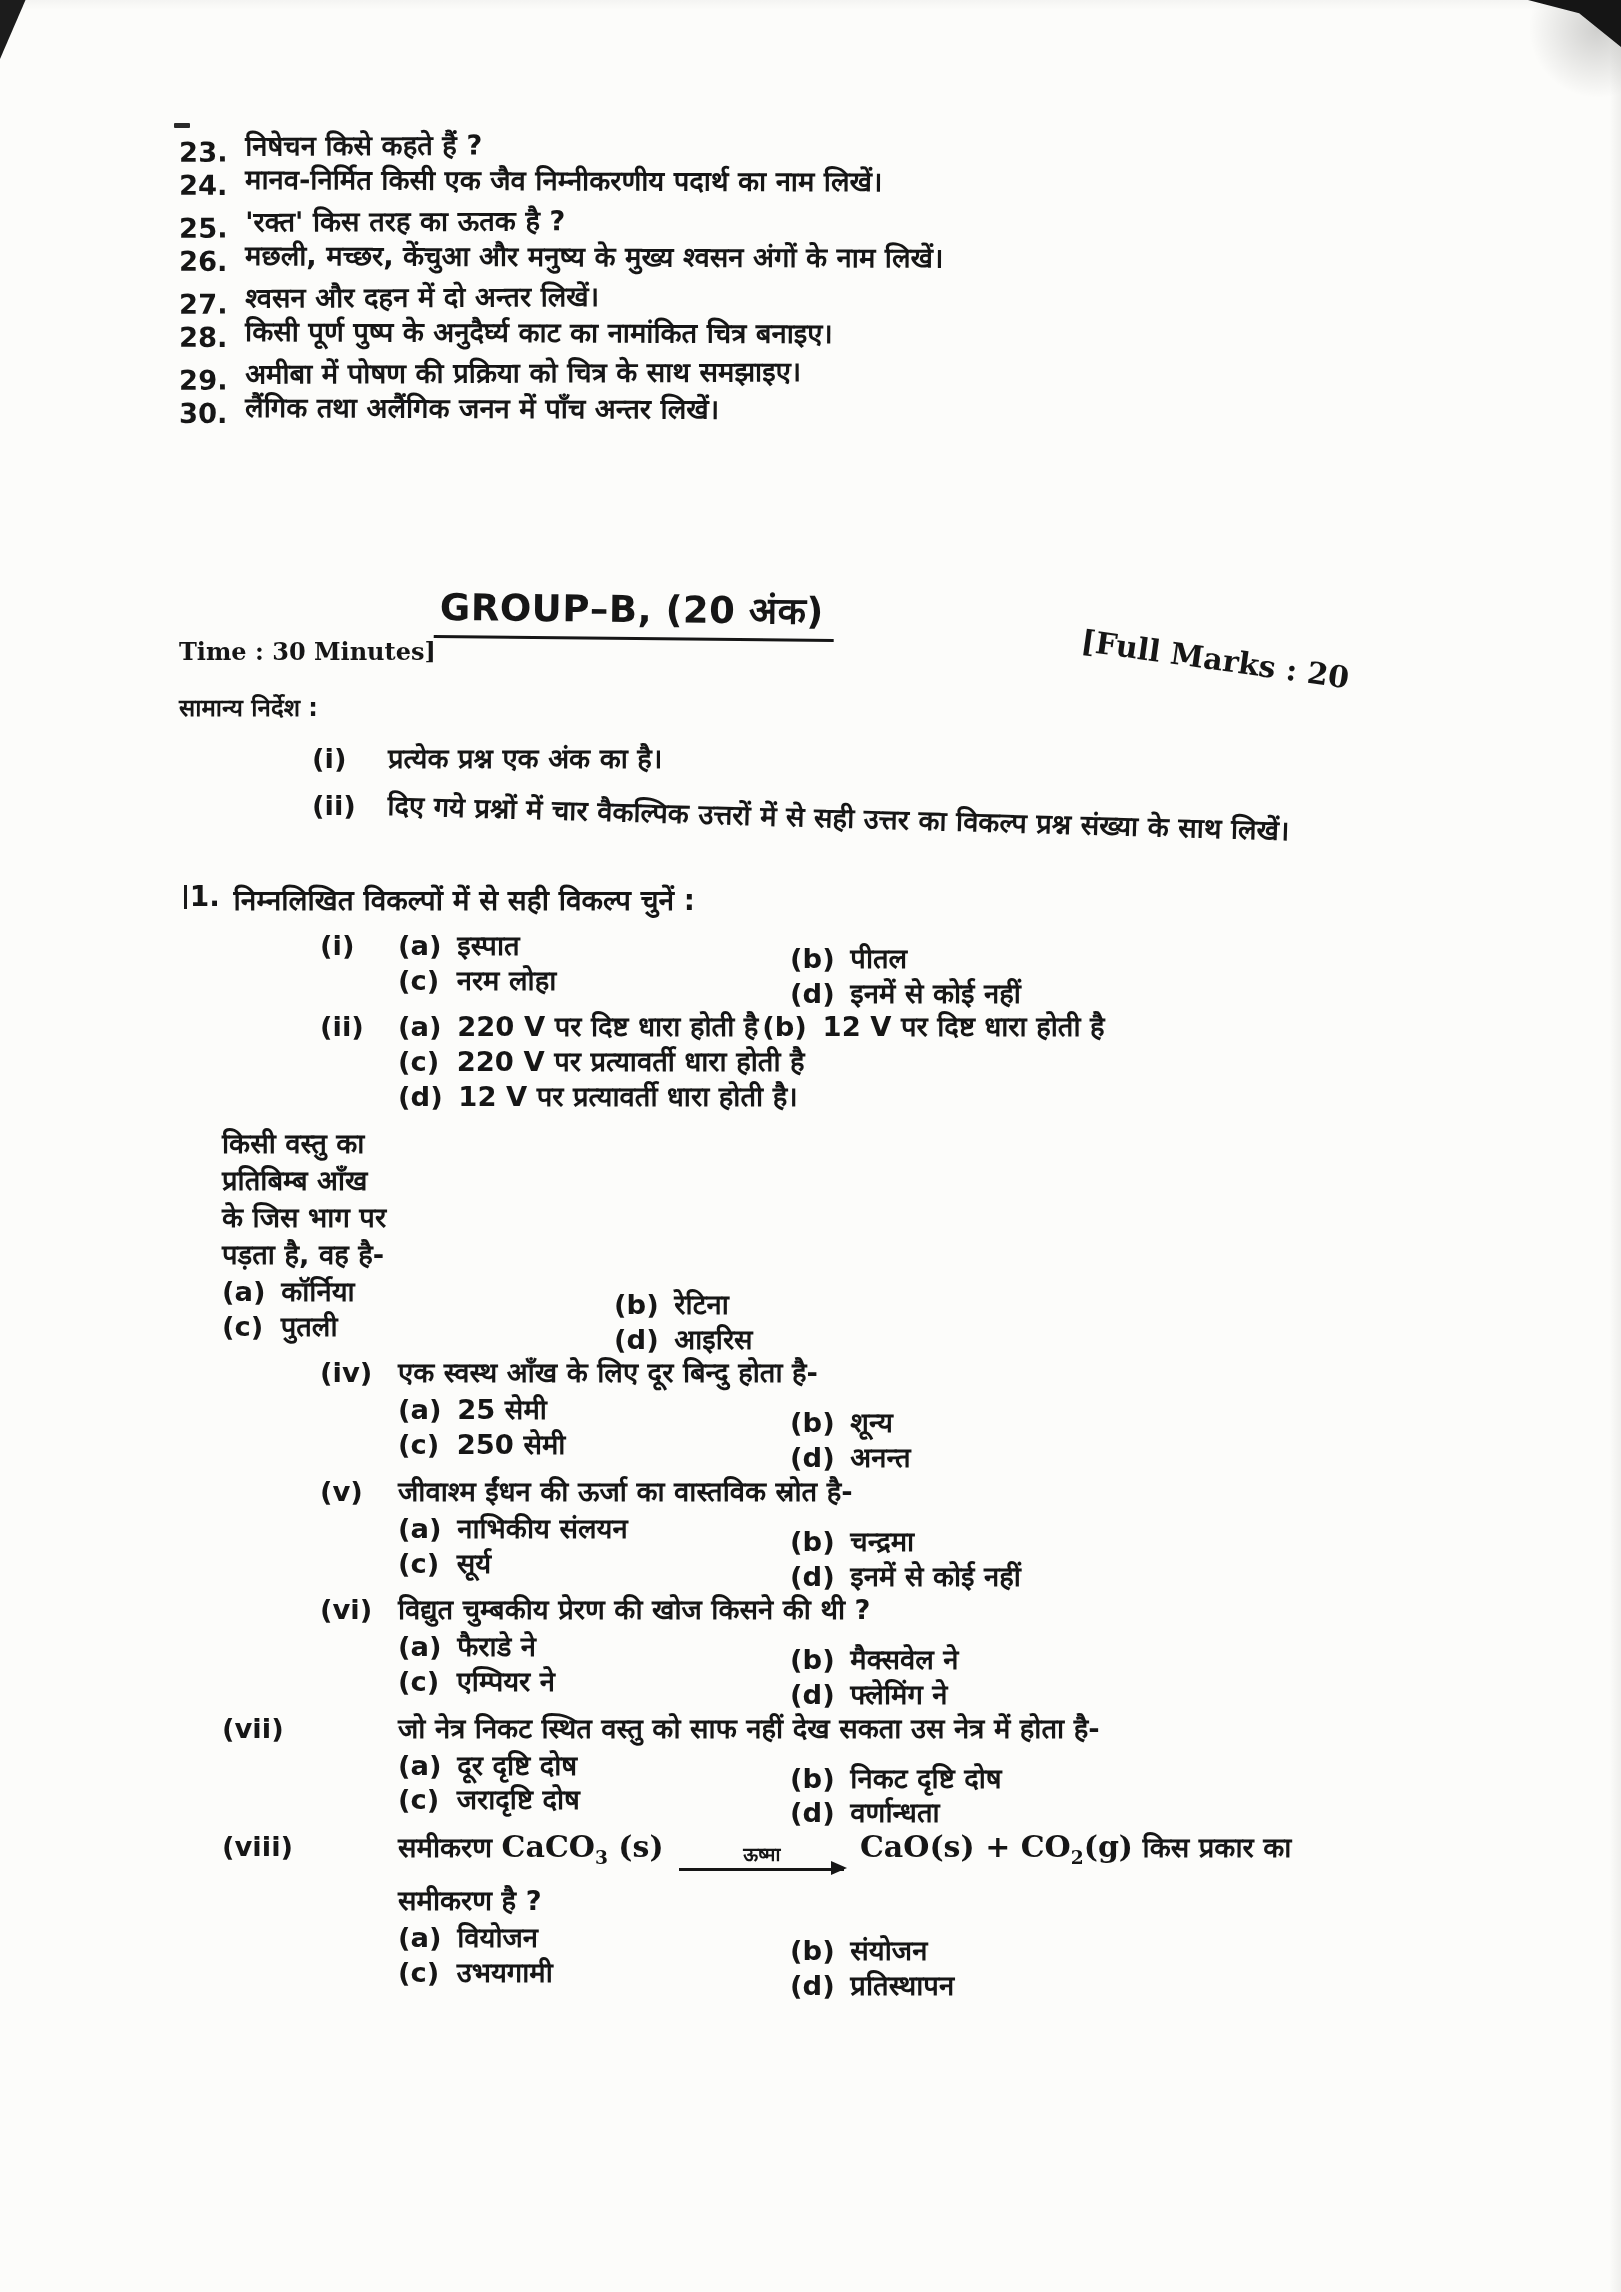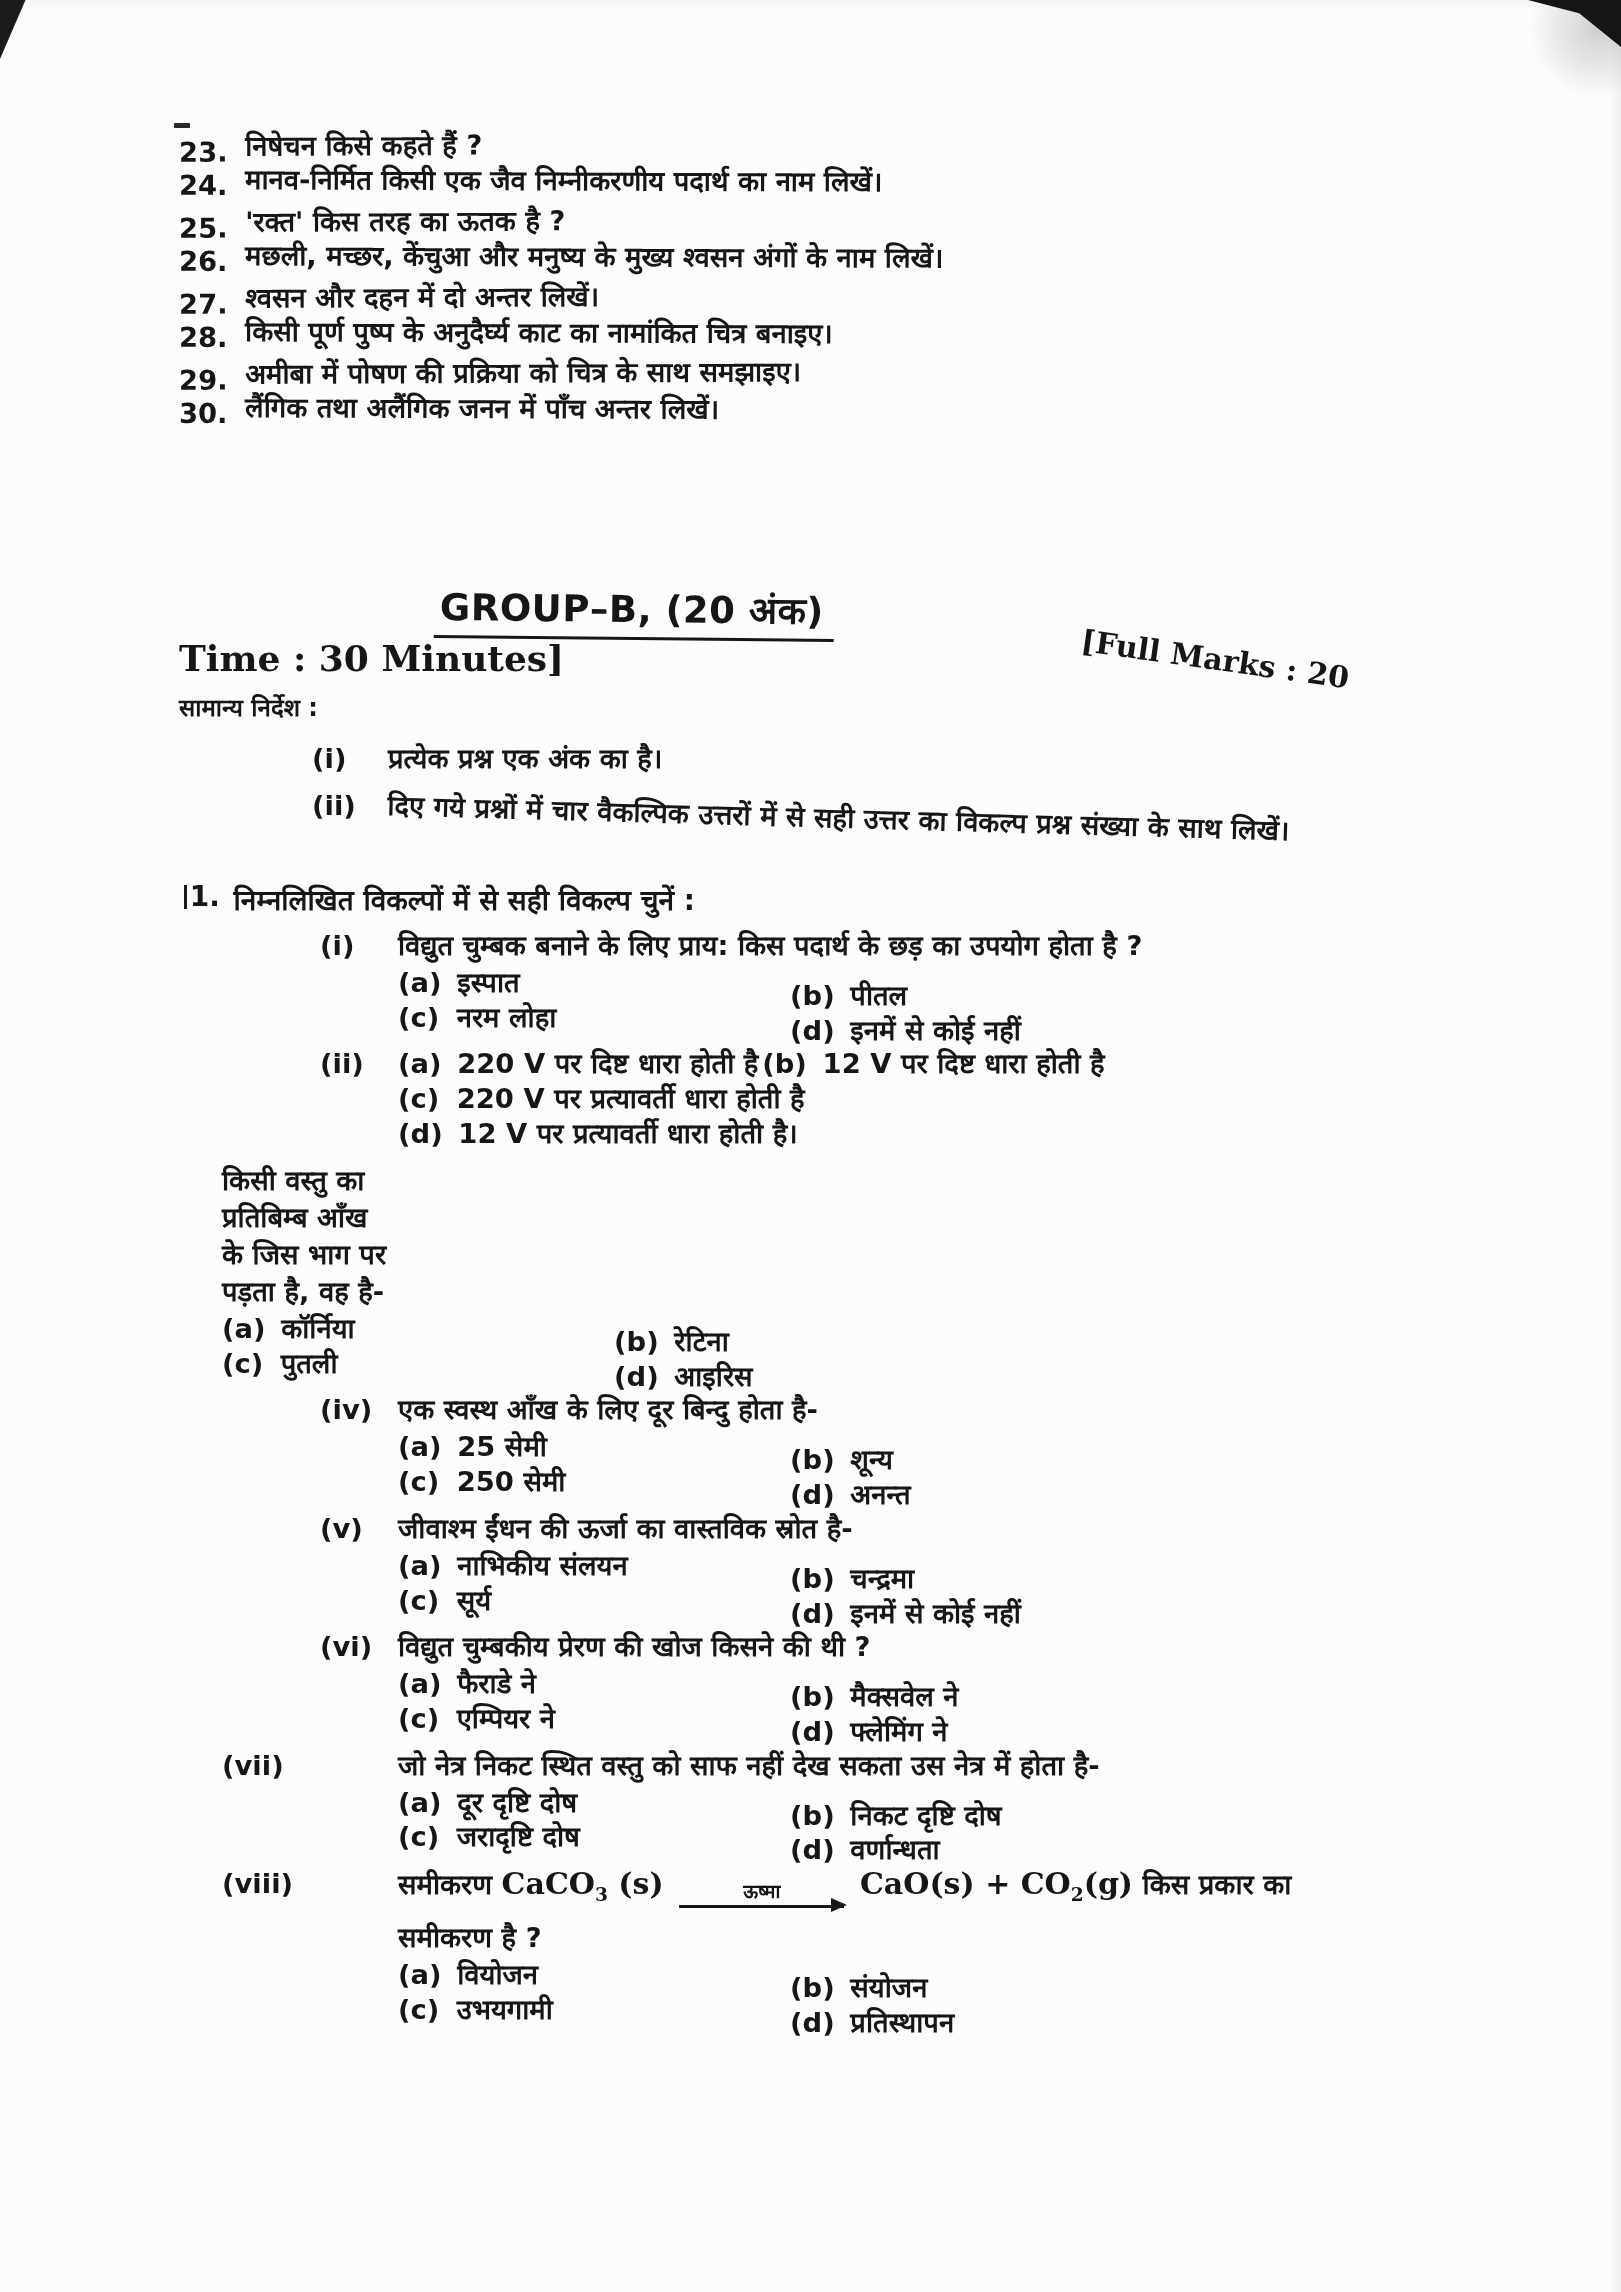--- a/index.html
+++ b/index.html
@@ -29,21 +29,21 @@
   .sa-row{display:flex;gap:17.6px;line-height:38px;font-size:27.4px;font-weight:700;}
   .sa-row:nth-child(odd){transform:rotate(-0.25deg);}
   .sa-row:nth-child(even){transform:rotate(0.2deg);}
   .sa-num{min-width:47px;position:relative;top:5.9px;}
   .sa-text{white-space:nowrap;}
 
   
   .gb-heading{position:absolute;left:434px;top:582px;font-size:37px;font-weight:800;
     letter-spacing:0.5px;border-bottom:3.9px solid #161616;padding:0 9.8px 3.9px 5.9px;
     transform:rotate(0.6deg);}
-  .meta-time{position:absolute;left:179px;top:637px;font-size:36px;font-weight:700;
+  .meta-time{position:absolute;left:179px;top:637px;font-size:24px;font-weight:700;
     font-family:"DejaVu Serif","Liberation Serif",serif;}
   .meta-marks{position:absolute;left:1084px;top:623px;font-size:30px;font-weight:700;
     font-family:"DejaVu Serif","Liberation Serif",serif;transform:rotate(8deg);transform-origin:left top;}
 
   
   .instr-title{position:absolute;left:179px;top:690px;font-size:24px;font-weight:800;}
   .instr-list{position:absolute;left:312px;top:737px;width:1215px;}
   .instr-row{display:flex;gap:29px;font-size:27.4px;font-weight:700;line-height:43px;margin-bottom:3.9px;}
   .instr-num{min-width:47px;}
   .instr-text{display:inline-block;max-width:1010px;}
@@ -139,21 +139,20 @@
 
   <div class="q1-row">
     <span class="q1-num"><span class="scan-tick"></span><span>1.</span></span>
     <span class="q1-text">निम्नलिखित विकल्पों में से सही विकल्प चुनें :</span>
   </div>
 
   <div class="subq-list" id="subq-list">
       <div class="subq">
         <span class="subq-num">(i)</span>
         <div class="subq-body">
-          <div class="subq-q">विद्युत चुम्बक बनाने के लिए प्राय: किस पदार्थ के छड़ का उपयोग होता है ?</div>
           <div class="opts">
             <div class="opt-row grid">
               <div class="opt-cell">
                 <span class="opt-label">(a)</span>
                 <span class="opt-text">इस्पात</span>
               </div>
               <div class="opt-cell right drop">
                 <span class="opt-label">(b)</span>
                 <span class="opt-text">पीतल</span>
               </div>

